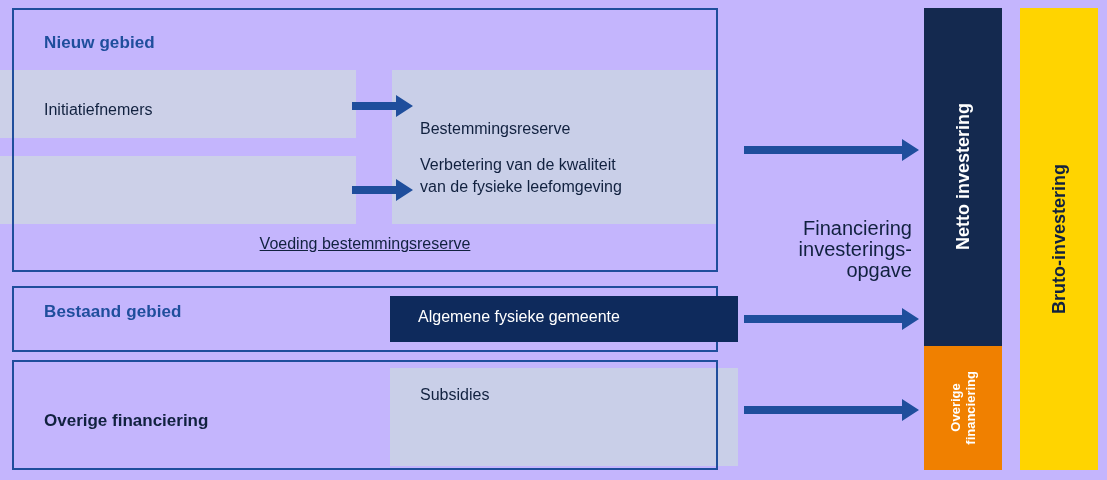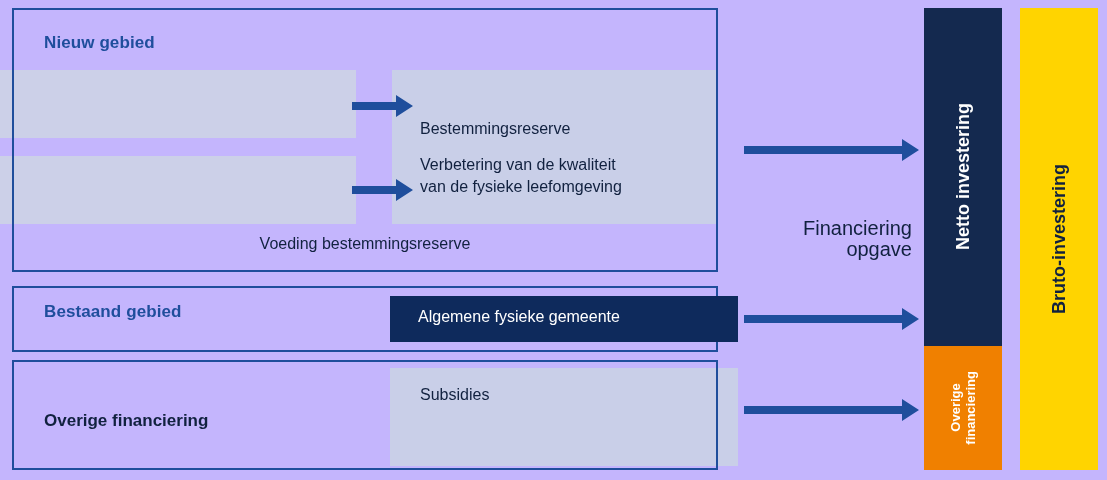--- a/index.html
+++ b/index.html
@@ -122,56 +122,58 @@
 <div id="canvas">
 
   <div class="abs lav" style="left:0px; top:70px; width:356px; height:68px;"></div>
   <div class="abs lav" style="left:0px; top:156px; width:356px; height:68px;"></div>
   <div class="abs lav-light" style="left:392px; top:70px; width:324px; height:154px;"></div>
 
   <div class="abs group-box" style="left:12px; top:8px; width:706px; height:264px;"></div>
 
   <div class="abs group-title" style="left:44px; top:33px;">Nieuw gebied</div>
 
+  <div class="abs body-text" style="left:44px; top:98px;">Initiatiefnemers</div>
 
   <div class="abs arrow" style="left:352px; top:94px;">
     <svg width="62" height="24" viewBox="0 0 62 24">
       <path d="M0 8 H44 V1 L61 12 L44 23 V16 H0 Z" fill="#1f4e9c"></path>
     </svg>
   </div>
   <div class="abs arrow" style="left:352px; top:178px;">
     <svg width="62" height="24" viewBox="0 0 62 24">
       <path d="M0 8 H44 V1 L61 12 L44 23 V16 H0 Z" fill="#1f4e9c"></path>
     </svg>
   </div>
 
   <div class="abs body-text" style="left:420px; top:117px;">Bestemmingsreserve</div>
   <div class="abs body-text" style="left:420px; top:153px;">Verbetering van de kwaliteit</div>
   <div class="abs body-text" style="left:420px; top:175px;">van de fysieke leefomgeving</div>
 
-  <div class="abs body-text-center" style="left:14px; top:235px; width:702px;">Voeding bestemmingsreserve</div>
+  <div class="abs body-text-center" style="left:14px; top:235px; width:702px;text-decoration:underline;">Voeding bestemmingsreserve</div>
 
   <div class="abs group-box" style="left:12px; top:286px; width:706px; height:66px;"></div>
 
   <div class="abs navy-bar" style="left:390px; top:296px; width:348px; height:46px;">
     <div class="abs label" style="left:28px; top:12px;">Algemene fysieke gemeente</div>
   </div>
 
   <div class="abs group-title" style="left:44px; top:302px;">Bestaand gebied</div>
 
   <div class="abs lav-light" style="left:390px; top:368px; width:348px; height:98px;"></div>
 
   <div class="abs group-box" style="left:12px; top:360px; width:706px; height:110px;"></div>
 
   <div class="abs group-title-dark" style="left:44px; top:411px;">Overige financiering</div>
 
   <div class="abs body-text" style="left:420px; top:383px;">Subsidies</div>
 
   <div class="abs note" style="left:752px; top:218px; width:160px;">
     <div>Financiering</div>
+    <div>investerings-</div>
     <div>opgave</div>
   </div>
 
   <div class="abs arrow" style="left:744px; top:138px;">
     <svg width="176" height="24" viewBox="0 0 176 24">
       <path d="M0 8 H158 V1 L175 12 L158 23 V16 H0 Z" fill="#1f4e9c"></path>
     </svg>
   </div>
   <div class="abs arrow" style="left:744px; top:307px;">
     <svg width="176" height="24" viewBox="0 0 176 24">

